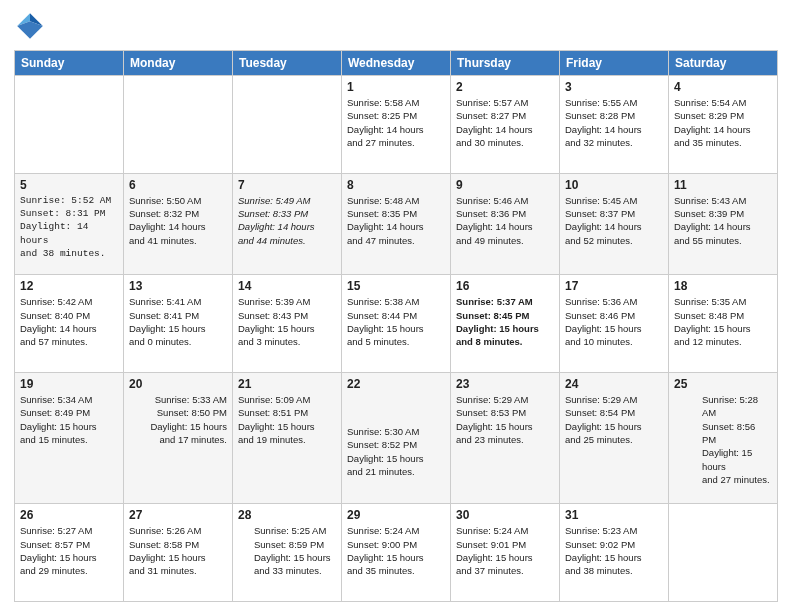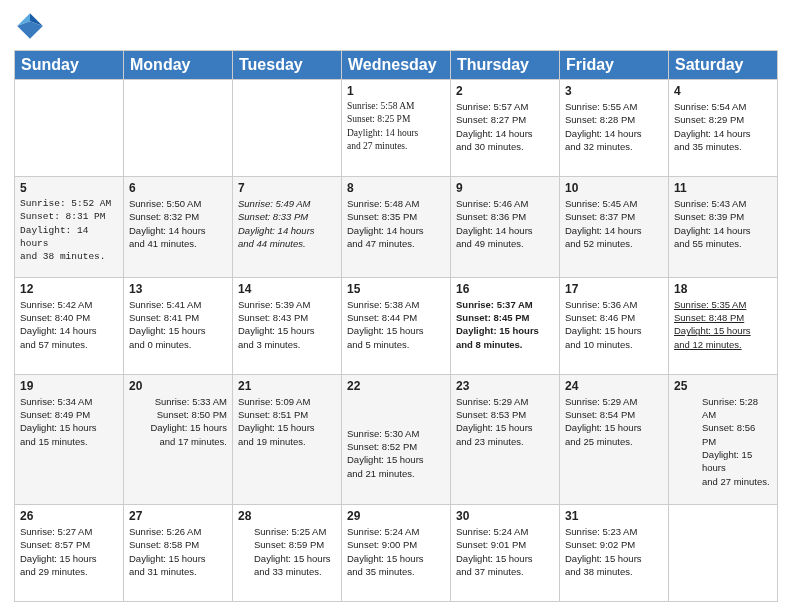--- a/index.html
+++ b/index.html
@@ -54,21 +54,21 @@
     }
     .calendar {
       flex: 1;
       border-collapse: collapse;
       width: 100%;
       table-layout: fixed;
     }
     .calendar th {
       background: #3a7abf;
       color: #fff;
-      font-size: 16px;
+      font-size: 12px;
       font-weight: bold;
       text-align: left;
       padding: 5px 6px;
       border: 1px solid #ccc;
     }
     .calendar td {
       border: 1px solid #ccc;
       vertical-align: top;
       padding: 4px 5px;
       font-size: 10px;
@@ -127,21 +127,21 @@
           <th>Saturday</th>
         </tr>
     </thead>
     <tbody id="calendar-body">
     <tr>
           <td class="empty-cell"></td>
           <td class="empty-cell"></td>
           <td class="empty-cell"></td>
           <td>
             <span class="day-num">1</span>
-            <div class="day-info" style="white-space: pre-line; font-family: Liberation Serif, serif;">Sunrise: 5:58 AM
+            <div class="day-info" style="white-space: pre-line;">Sunrise: 5:58 AM
 Sunset: 8:25 PM
 Daylight: 14 hours
 and 27 minutes.</div>
           </td>
           <td>
             <span class="day-num">2</span>
             <div class="day-info" style="white-space: pre-line;">Sunrise: 5:57 AM
 Sunset: 8:27 PM
 Daylight: 14 hours
 and 30 minutes.</div>
@@ -250,21 +250,21 @@
           </td>
           <td>
             <span class="day-num">17</span>
             <div class="day-info" style="white-space: pre-line;">Sunrise: 5:36 AM
 Sunset: 8:46 PM
 Daylight: 15 hours
 and 10 minutes.</div>
           </td>
           <td>
             <span class="day-num">18</span>
-            <div class="day-info" style="white-space: pre-line; text-decoration: underline;">Sunrise: 5:35 AM
+            <div class="day-info" style="white-space: pre-line;">Sunrise: 5:35 AM
 Sunset: 8:48 PM
 Daylight: 15 hours
 and 12 minutes.</div>
           </td>
         </tr>
         <tr>
           <td>
             <span class="day-num">19</span>
             <div class="day-info" style="white-space: pre-line;">Sunrise: 5:34 AM
 Sunset: 8:49 PM

